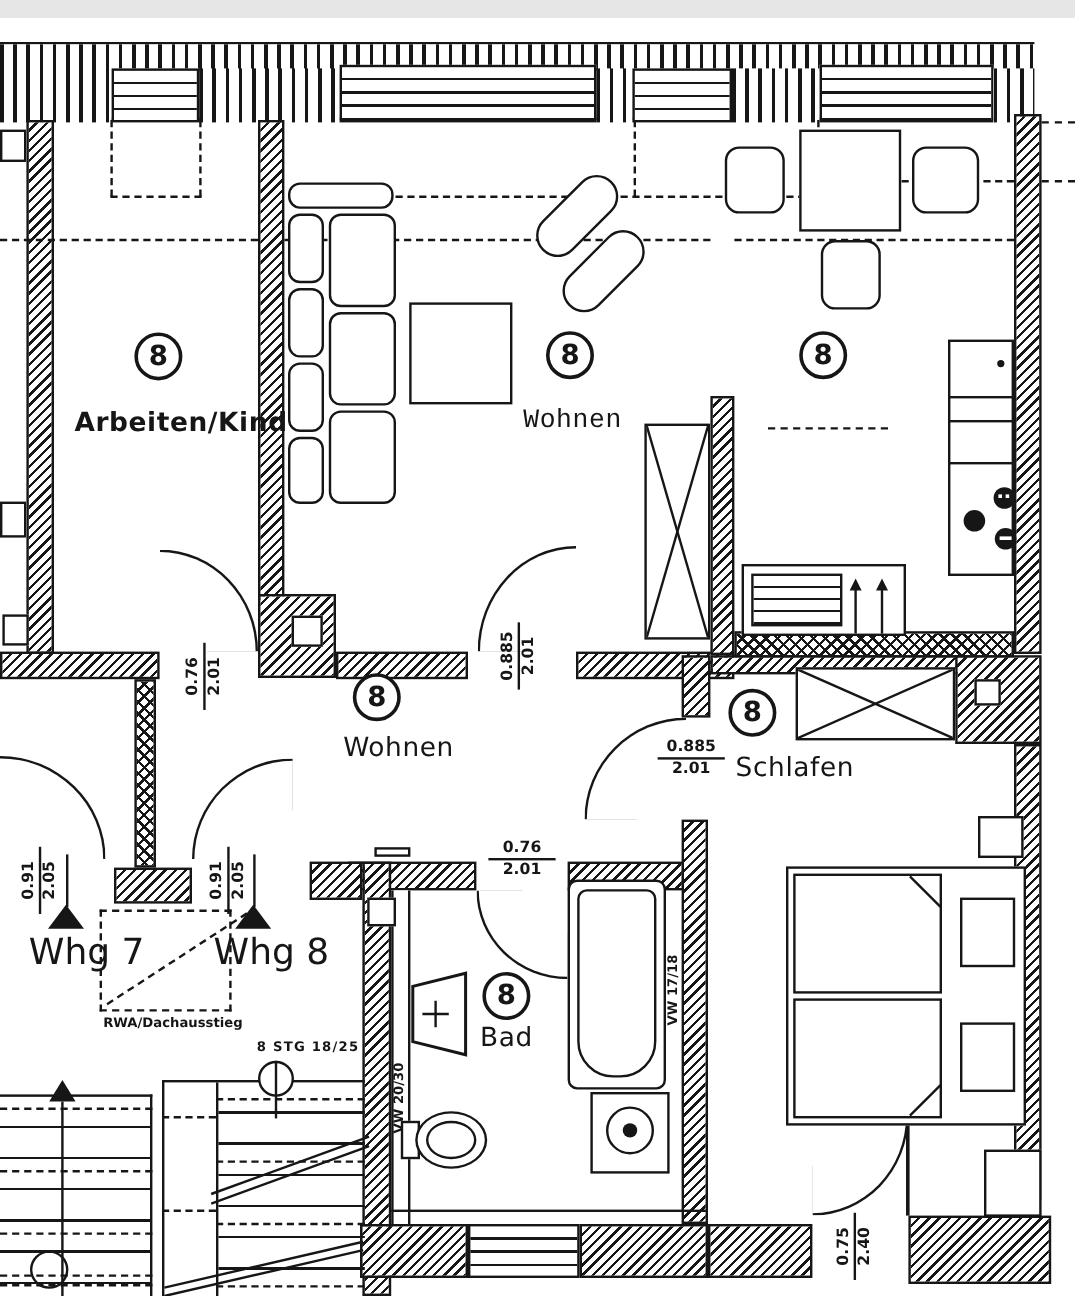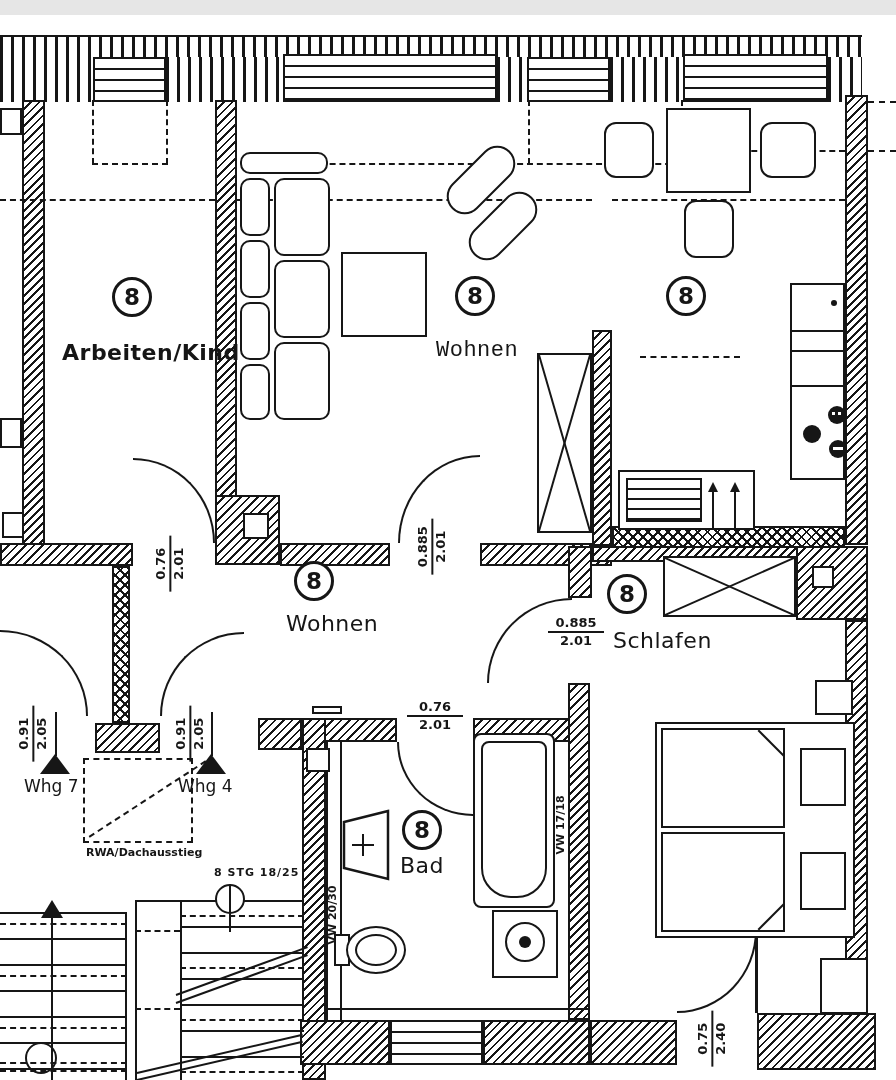--- a/index.html
+++ b/index.html
@@ -14,21 +14,21 @@
   .wv{background:repeating-linear-gradient(90deg,#161616 0 3px,#fff 3px 11px);border:2px solid #161616;}
   .ww{background:#fff repeating-linear-gradient(180deg,transparent 0 9px,#161616 9px 11px);border:2px solid #161616;}
   .whitebox{background:#fff;border:2px solid #161616;}
   .line{background:#161616;}
   .dh{height:0;border-top:2px dashed #161616;}
   .dv{width:0;border-left:2px dashed #161616;}
   .arc{border:0 solid #161616;}
   .circle8{width:40px;height:40px;border:3px solid #161616;border-radius:50%;background:#fff;
            display:flex;align-items:center;justify-content:center;font-size:23px;font-weight:bold;z-index:5;}
   .room-label{font-size:22px;letter-spacing:.5px;white-space:nowrap;z-index:5;}
-  .big-label{font-size:17px;white-space:nowrap;z-index:5;}
+  .big-label{font-size:30px;white-space:nowrap;z-index:5;}
   .small-label{font-size:11px;white-space:nowrap;z-index:5;}
   .frac{display:flex;flex-direction:column;align-items:center;font-size:13px;font-weight:bold;
         line-height:1.05;width:56px;z-index:6;}
   .frac .bar{width:100%;border-top:2px solid #161616;margin:1px 0;height:0;}
   .vrot{transform:rotate(-90deg);transform-origin:center;}
   .vtext{font-size:11px;font-weight:bold;white-space:nowrap;transform:rotate(-90deg);
          transform-origin:center;width:70px;height:14px;text-align:center;z-index:6;}
   .furn{background:#fff;border:2px solid #161616;}
   .round{border-radius:10px;}
   .treadsL{background:repeating-linear-gradient(180deg,transparent 0 24px,#161616 24px 26px);}
@@ -251,21 +251,21 @@
     <span>0.75</span>
       <span class="bar"></span>
       <span>2.40</span>
   </div>
 
   <div class="abs line" style="left:55px;top:712px;width:2px;height:44px;"></div>
   <div class="abs tri-up" style="left:40px;top:754px;"></div>
   <div class="abs big-label" style="left:24px;top:776px;">Whg 7</div>
   <div class="abs line" style="left:211px;top:712px;width:2px;height:44px;"></div>
   <div class="abs tri-up" style="left:196px;top:754px;"></div>
-  <div class="abs big-label" style="left:178px;top:776px;">Whg 4</div>
+  <div class="abs big-label" style="left:178px;top:776px;">Whg 8</div>
 
   <div class="abs" style="left:83px;top:758px;width:110px;height:85px;border:2px dashed #161616;"></div>
   <div class="abs dh" style="left:78px;top:798px;width:139px;transform:rotate(-33deg);transform-origin:center;"></div>
   <div class="abs small-label" style="left:86px;top:846px;font-weight:bold;">RWA/Dachausstieg</div>
 
   <div class="abs vtext" style="left:298px;top:908px;">VW 20/30</div>
   <div class="abs vtext" style="left:526px;top:818px;">VW 17/18</div>
 
   <div class="abs small-label" style="left:214px;top:866px;font-weight:bold;letter-spacing:1px;">8 STG 18/25</div>
 

